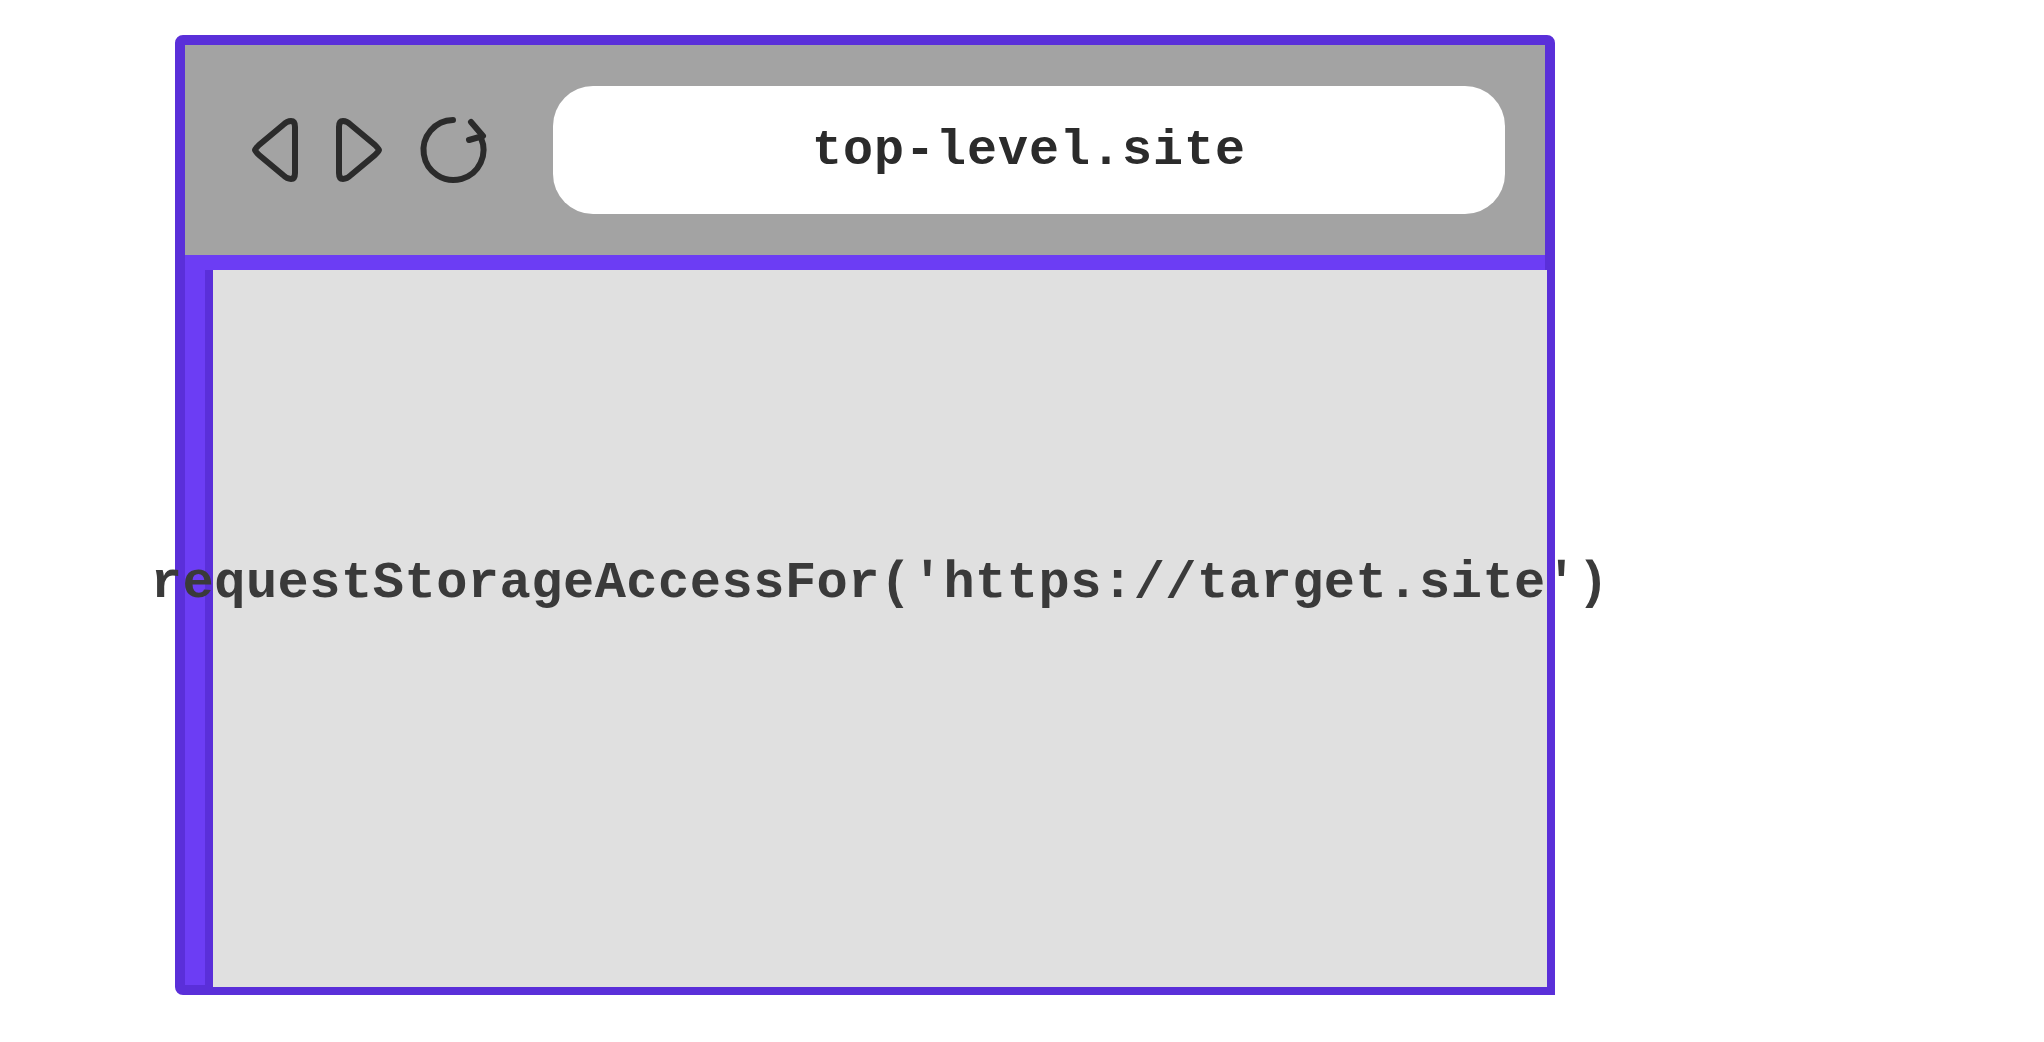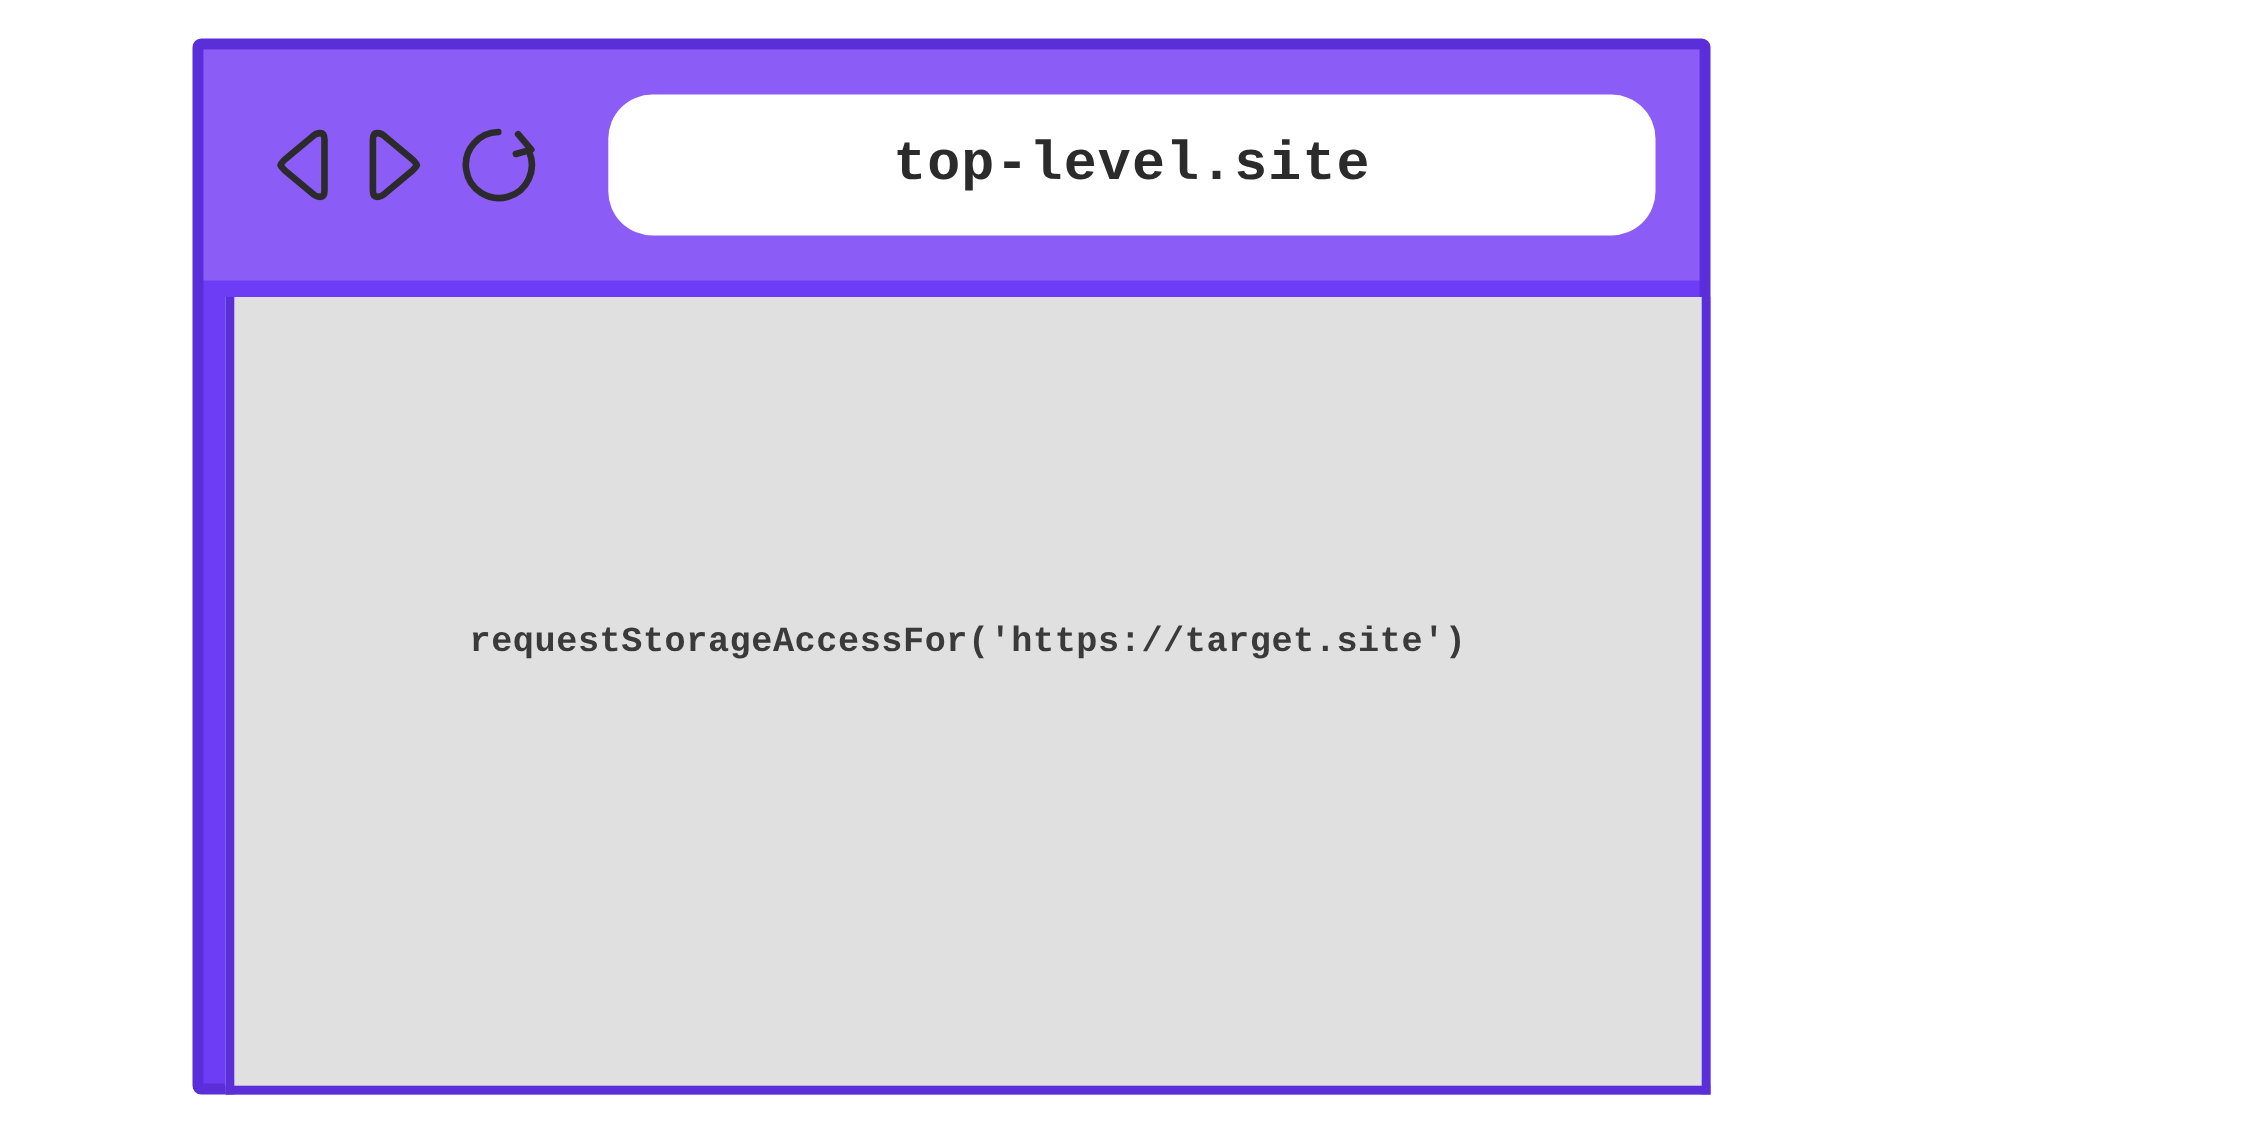--- a/index.html
+++ b/index.html
@@ -21,21 +21,21 @@
       height: 960px;
       background: #6c3df4;
       border: 10px solid #5a2fd9;
       border-radius: 8px;
     }
     .toolbar {
       display: flex;
       align-items: center;
       height: 210px;
       padding: 0 30px 0 60px;
-      background: #8b5cf6;
+      background: #a3a3a3;
       gap: 30px;
     }
     .nav-buttons {
       display: flex;
       gap: 24px;
       align-items: center;
     }
     .nav-icon {
       display: flex;
       align-items: center;
@@ -68,21 +68,21 @@
       background: #e0e0e0;
       border-left: 8px solid #5a2fd9;
       border-right: 8px solid #5a2fd9;
       border-bottom: 8px solid #5a2fd9;
       display: flex;
       align-items: center;
       justify-content: center;
     }
     .code-text {
       font-family: 'Courier New', Courier, monospace;
-      font-size: 32px;
+      font-size: 52px;
       font-weight: bold;
       color: #3a3a3a;
       letter-spacing: 0.5px;
       white-space: pre;
       text-align: center;
       margin-top: -90px;
     }
   </style>
 </head>
 <body>

